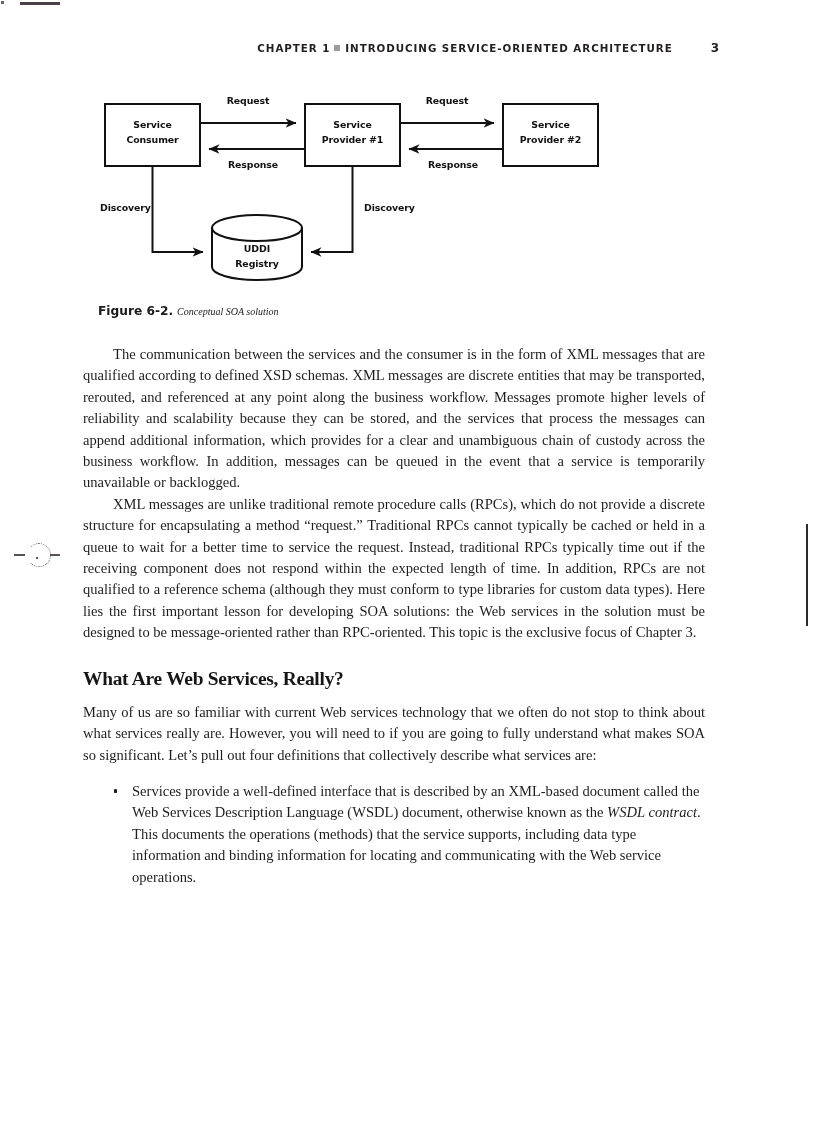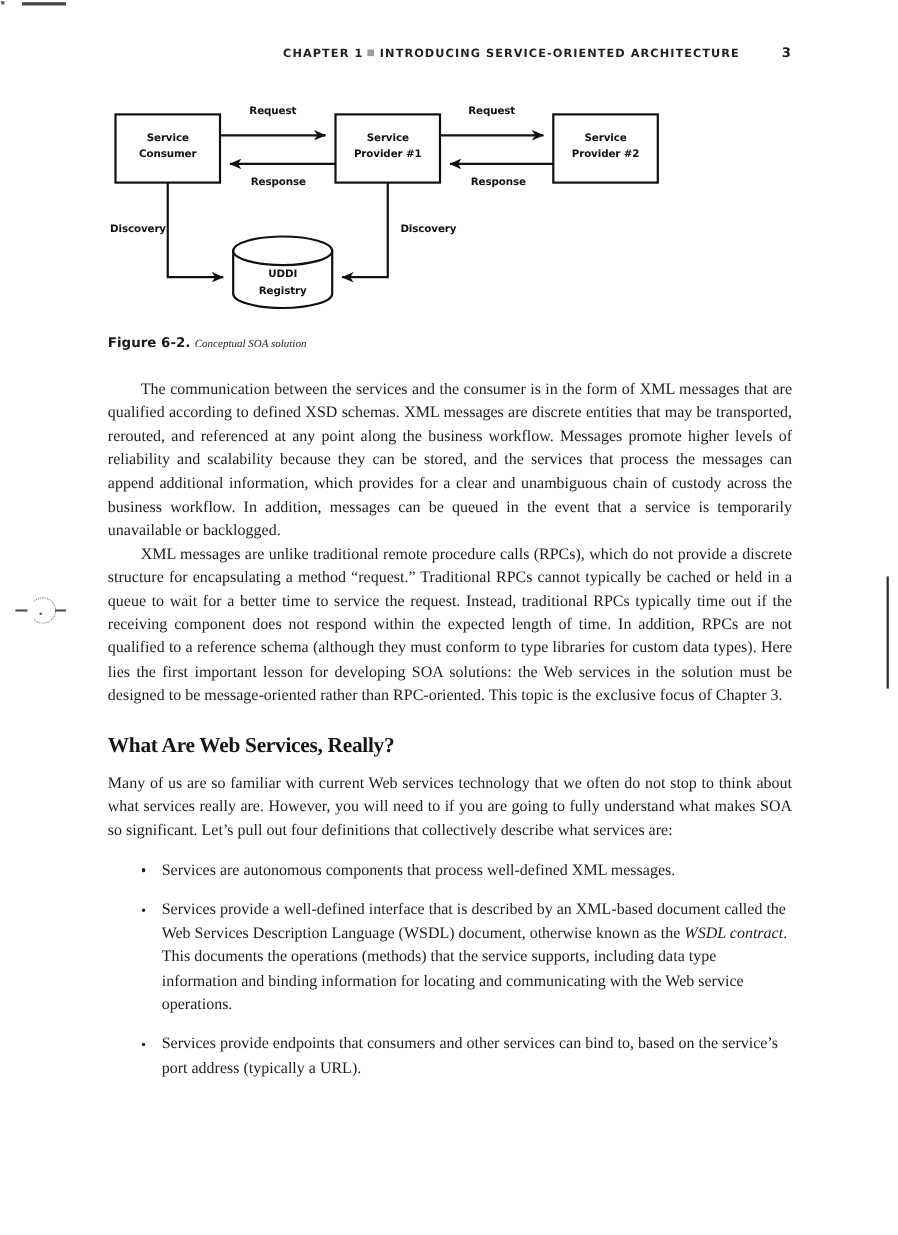--- a/index.html
+++ b/index.html
@@ -165,21 +165,21 @@
   .fig-caption .cap-text {
     font-family: "Liberation Serif", serif;
     font-style: italic;
     font-size: 10px;
     margin-left: 4px;
   }
 
   
   .body-col {
     position: absolute;
-    left: 98px;
+    left: 83px;
     top: 344px;
     width: 622px;
   }
   p.body {
     margin: 0;
     font-size: 14.55px;
     line-height: 21.4px;
     text-align: justify;
     text-justify: inter-word;
     color: #1d1d1d;
@@ -331,27 +331,22 @@
     <div class="sec-head-wrap">
       <h2 class="section-head">What Are Web Services, Really?</h2>
     </div>
 
     <p class="body">Many of us are so familiar with current Web services technology that we often do not stop to think about what services really are. However, you will need to if you are going to fully understand what makes SOA so significant. Let’s pull out four definitions that collectively describe what services are:</p>
 
     <div class="bullets-wrap">
       <ul class="bullets">
         <li>
           <span class="bullet-dot"></span>
-          <span>Services are autonomous components that process well-defined XML messages.</span>
         </li>
         <li>
           <span class="bullet-dot"></span>
           <span>Services provide a well-defined interface that is described by an XML-based document called the Web Services Description Language (WSDL) document, otherwise known as the </span><i class="ital">WSDL contract</i><span>. This documents the operations (methods) that the service supports, including data type information and binding information for locating and communicating with the Web service operations.</span>
         </li>
-        <li>
-          <span class="bullet-dot"></span>
-          <span>Services provide endpoints that consumers and other services can bind to, based on the service’s port address (typically a URL).</span>
-        </li>
       </ul>
     </div>
 
   </div>
 </div>
 
 </body></html>

